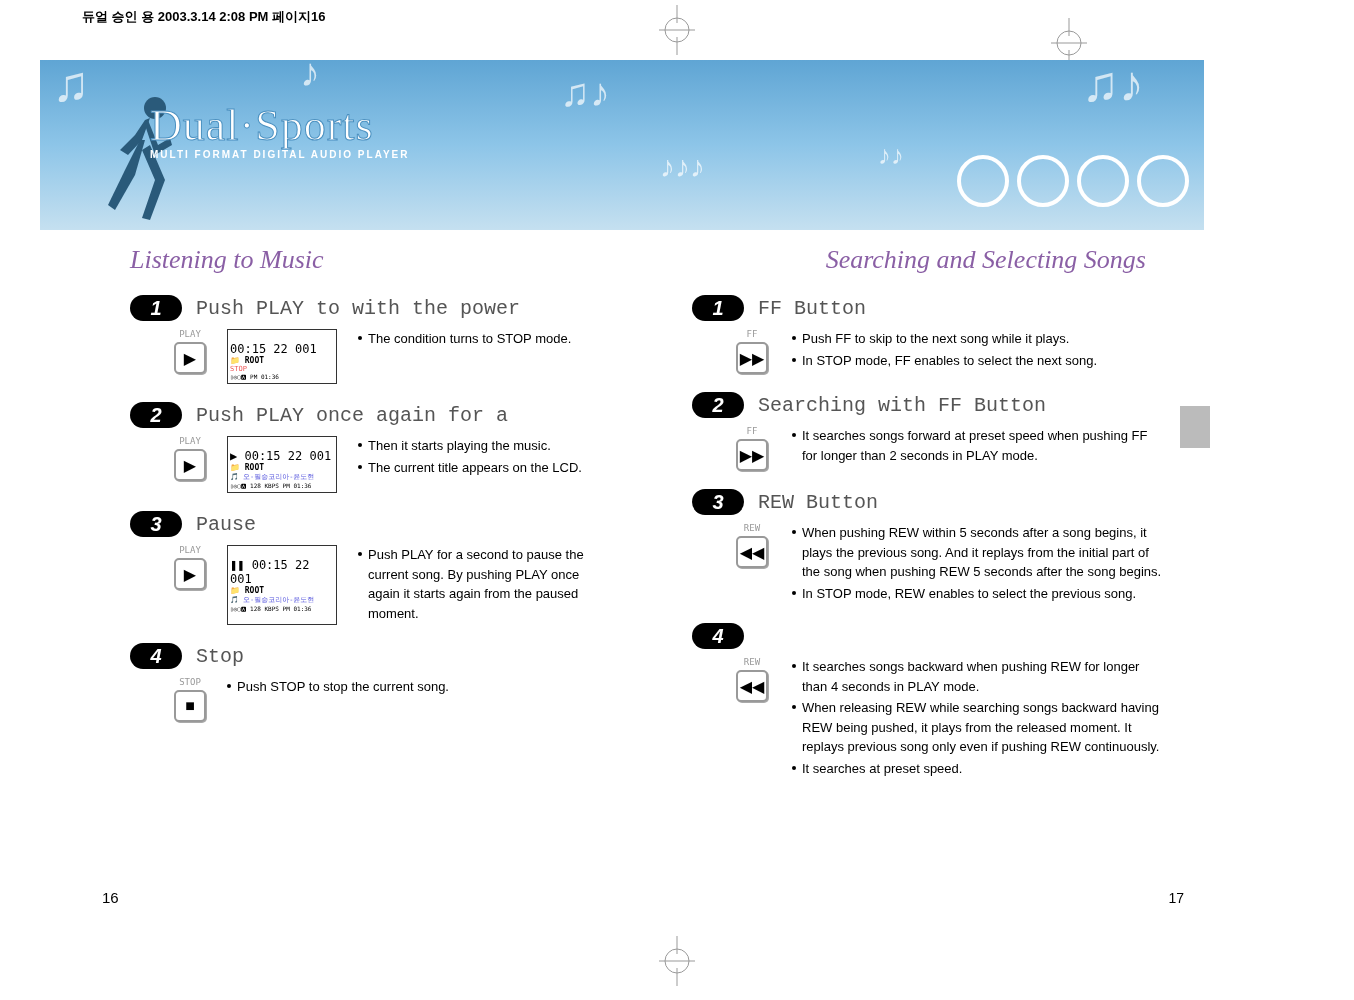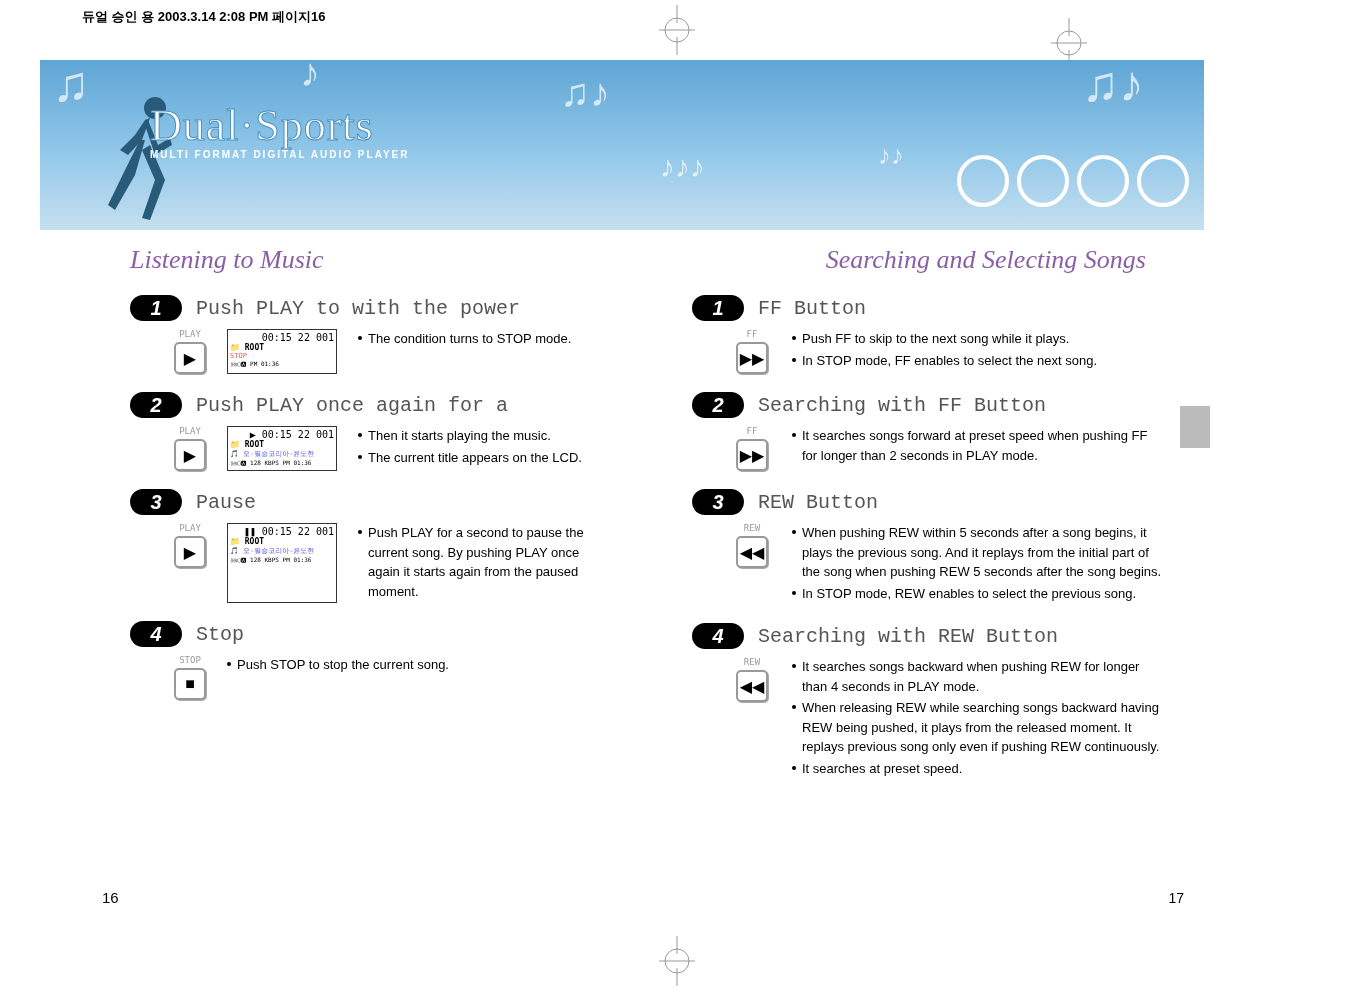--- a/index.html
+++ b/index.html
@@ -165,22 +165,23 @@
     }
     .lcd-screen {
       width: 110px;
       border: 1px solid #333;
       font-size: 8px;
       font-family: monospace;
       padding: 2px;
       flex-shrink: 0;
     }
     .lcd-time {
-      text-align: right;
-      font-size: 10px;
+      text-align: left;
+      font-size: 12px;
+      margin-top: 10px;
     }
     .lcd-root {
       font-weight: bold;
     }
     .lcd-stop {
       color: #e55;
       font-size: 7px;
     }
     .lcd-blue {
       color: #55d;
@@ -447,21 +448,20 @@
               <div class="bullet-item">
                 <div class="bullet-dot"></div>
                 <div>In STOP mode, REW enables to select the previous song.</div>
               </div>
             </div>
           </div>
         </div>
         <div class="step">
           <div class="step-header">
             <div class="step-badge">4</div>
-            <div class="step-title">Searching with REW Button</div>
           </div>
           <div class="step-body">
             <div class="button-block">
               <div class="button-label">REW</div>
               <div class="device-button">◀◀</div>
             </div>
             <div class="step-text">
               <div class="bullet-item">
                 <div class="bullet-dot"></div>
                 <div>It searches songs backward when pushing REW for longer than 4 seconds in PLAY mode.</div>

